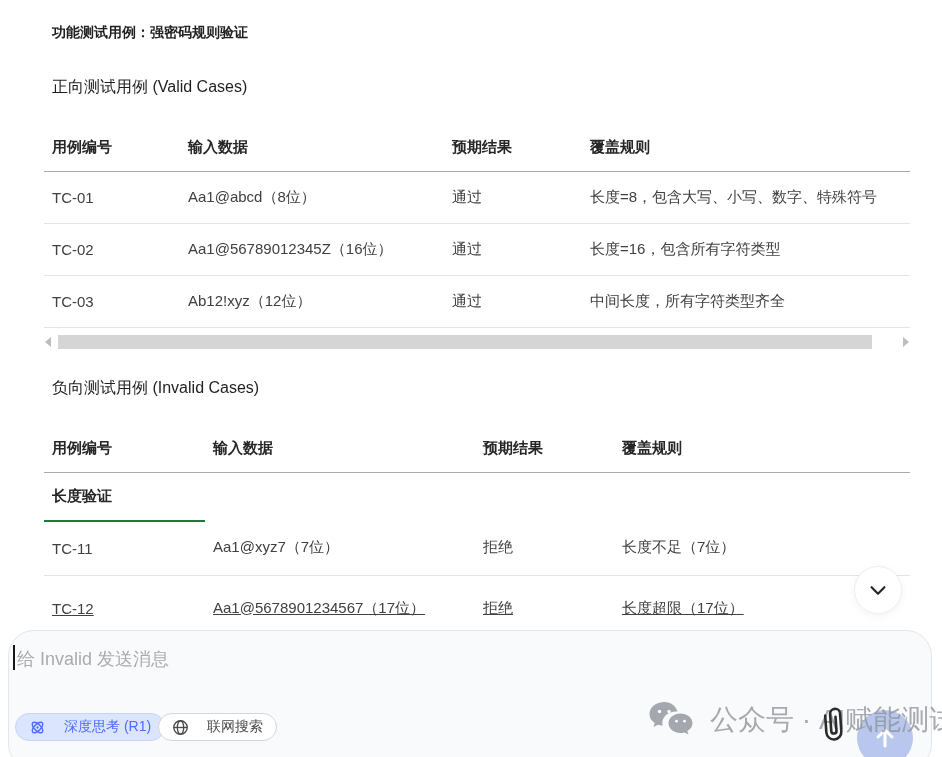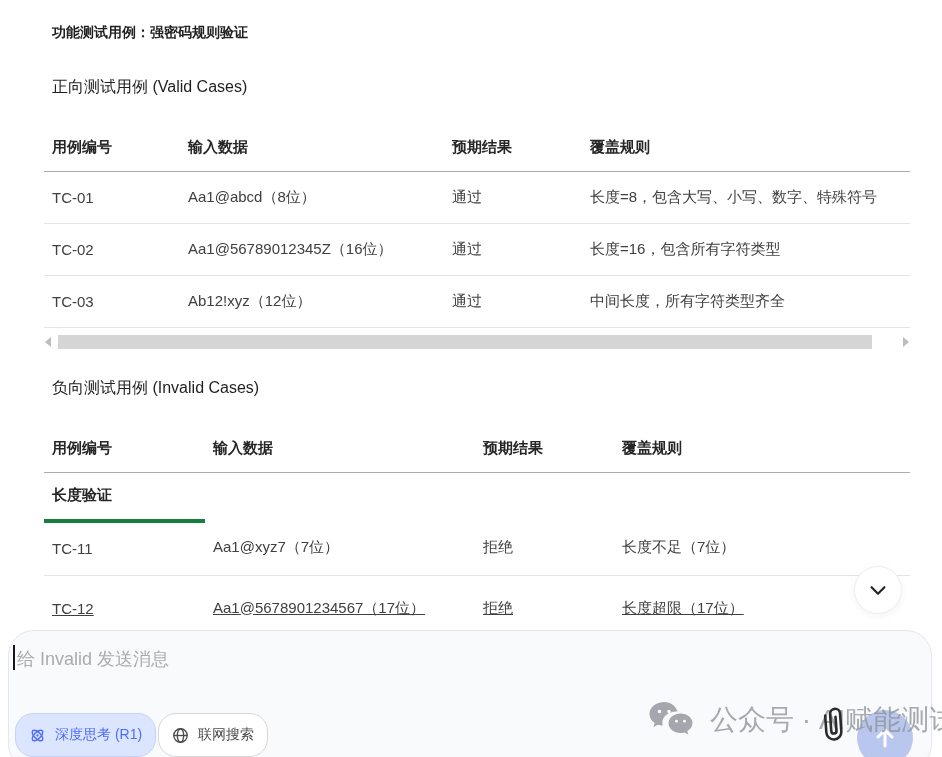--- a/index.html
+++ b/index.html
@@ -40,21 +40,21 @@
     height: 46px; font-weight: 700; color: #262626;
     border-bottom: 1px solid #ababab;
   }
   tbody td {
     height: 52px; color: #404040;
     border-bottom: 1px solid #e4e4e4;
   }
   .t-invalid tbody tr.row-tc11 td { height: 54px; }
   .t-invalid tbody tr.row-tc12 td { height: 66px; text-decoration: underline; }
   tr.subgroup td { height: 49px; font-weight: 700; color: #262626; border-bottom: none; }
-  tr.subgroup td:first-child { border-bottom: 4px solid #15803d; }
+  tr.subgroup td:first-child { border-bottom: 2px solid #15803d; }
 
   
   .hscrollbar {
     position: absolute; left: 44px; top: 334px; width: 866px; height: 16px;
     background: #ffffff;
   }
   .hscroll-thumb {
     position: absolute; left: 14px; top: 1px; width: 814px; height: 14px;
     background: #d5d5d5;
   }
@@ -82,22 +82,22 @@
   }
   .text-cursor {
     position: absolute; left: 4px; top: 14px; width: 2px; height: 25px;
     background: #161616;
   }
   .composer-placeholder {
     position: absolute; left: 8px; top: 16px;
     font-size: 18px; color: #ababab;
   }
   .pill {
-    position: absolute; top: 82px; height: 44px; border-radius: 18px;
-    display: inline-flex; align-items: center; gap: 9px;
+    position: absolute; top: 82px; height: 28px; border-radius: 18px;
+    display: inline-flex; align-items: center; gap: 18px;
     padding: 0 13px; font-size: 14px; cursor: pointer;
   }
   .pill-deepthink {
     left: 6px;
     background: #dbe5fe; border: 1px solid #c6d4fb; color: #4d6bfe;
   }
   .pill-websearch {
     left: 149px;
     background: #ffffff; border: 1px solid #d6d6d6; color: #4a4a4a;
   }

